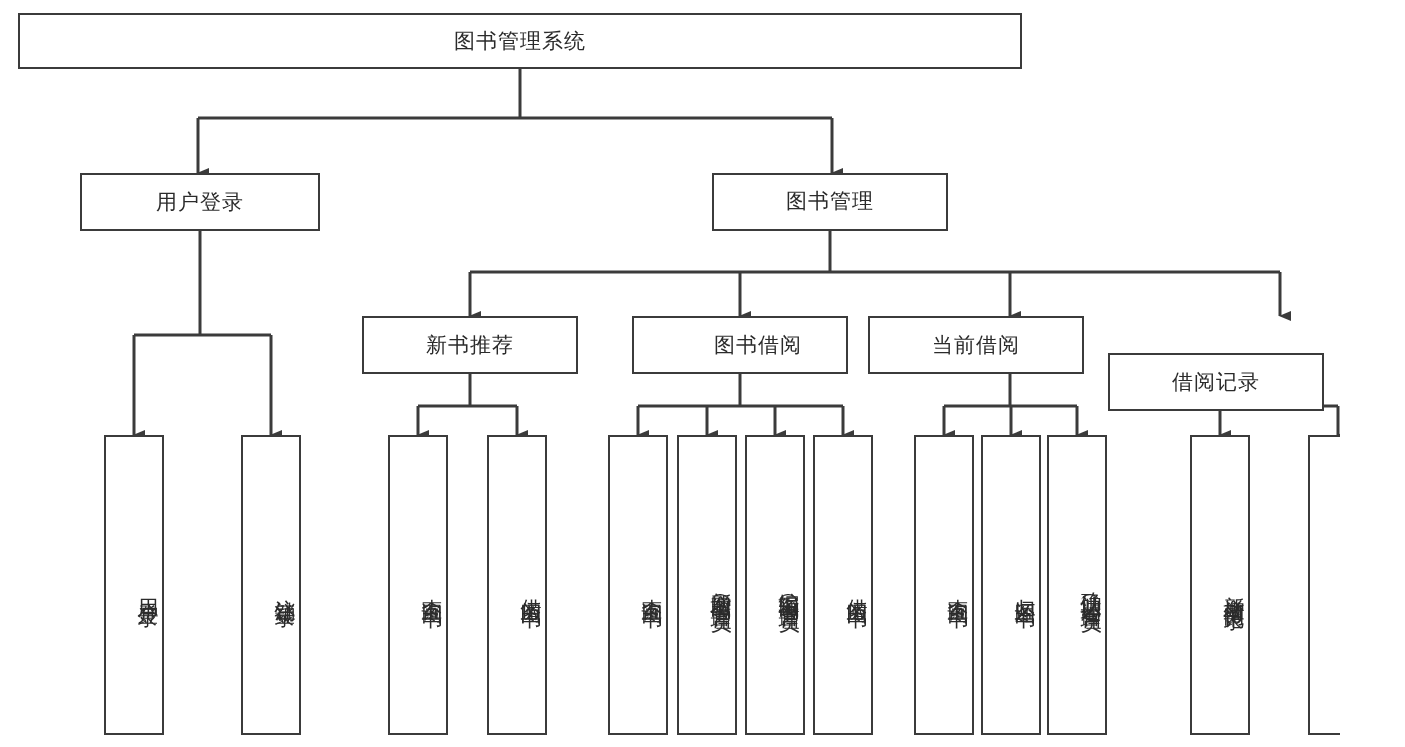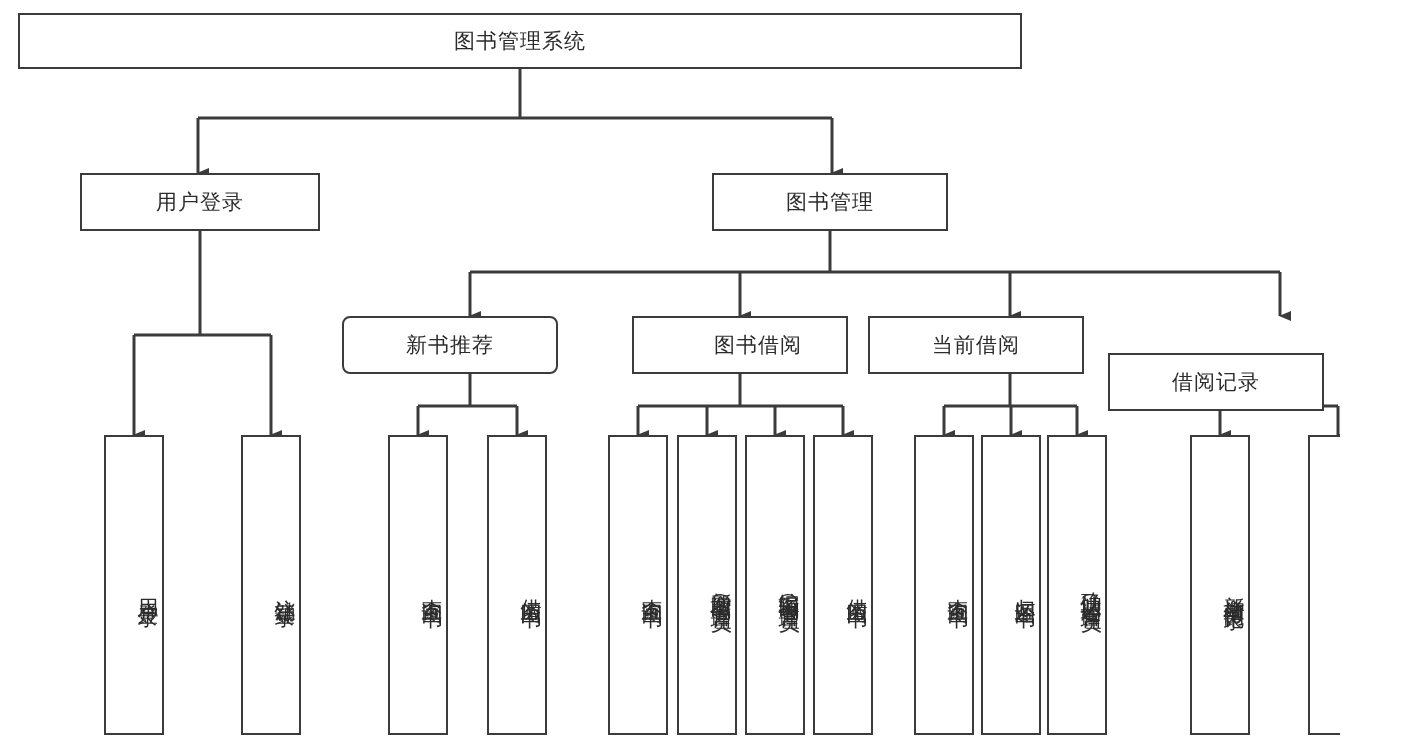--- a/index.html
+++ b/index.html
@@ -111,24 +111,24 @@
       </g>
   </svg>
 
   <div id="nodes-layer">
       <div class="node horiz" style="left: 18px; top: 13px; width: 1004px; height: 56px;">
         <span class="node-label">图书管理系统</span>
       </div>
       <div class="node horiz" style="left: 80px; top: 173px; width: 240px; height: 58px;">
         <span class="node-label">用户登录</span>
       </div>
-      <div class="node horiz" style="left: 712px; top: 173px; width: 236px; height: 58px;">
+      <div class="node horiz" style="left: 712px; top: 173px; width: 236px; height: 58px; font-family: Liberation Serif, serif;">
         <span class="node-label">图书管理</span>
       </div>
-      <div class="node horiz" style="left: 342px; top: 316px; width: 216px; height: 58px; border-radius: 8px;">
+      <div class="node horiz" style="left: 362px; top: 316px; width: 216px; height: 58px;">
         <span class="node-label">新书推荐</span>
       </div>
       <div class="node horiz" style="left: 632px; top: 316px; width: 216px; height: 58px; padding-left: 36px;">
         <span class="node-label">图书借阅</span>
       </div>
       <div class="node horiz" style="left: 868px; top: 316px; width: 216px; height: 58px;">
         <span class="node-label">当前借阅</span>
       </div>
       <div class="node horiz" style="left: 1108px; top: 316px; width: 216px; height: 58px; margin-top: 37px;">
         <span class="node-label">借阅记录</span>

